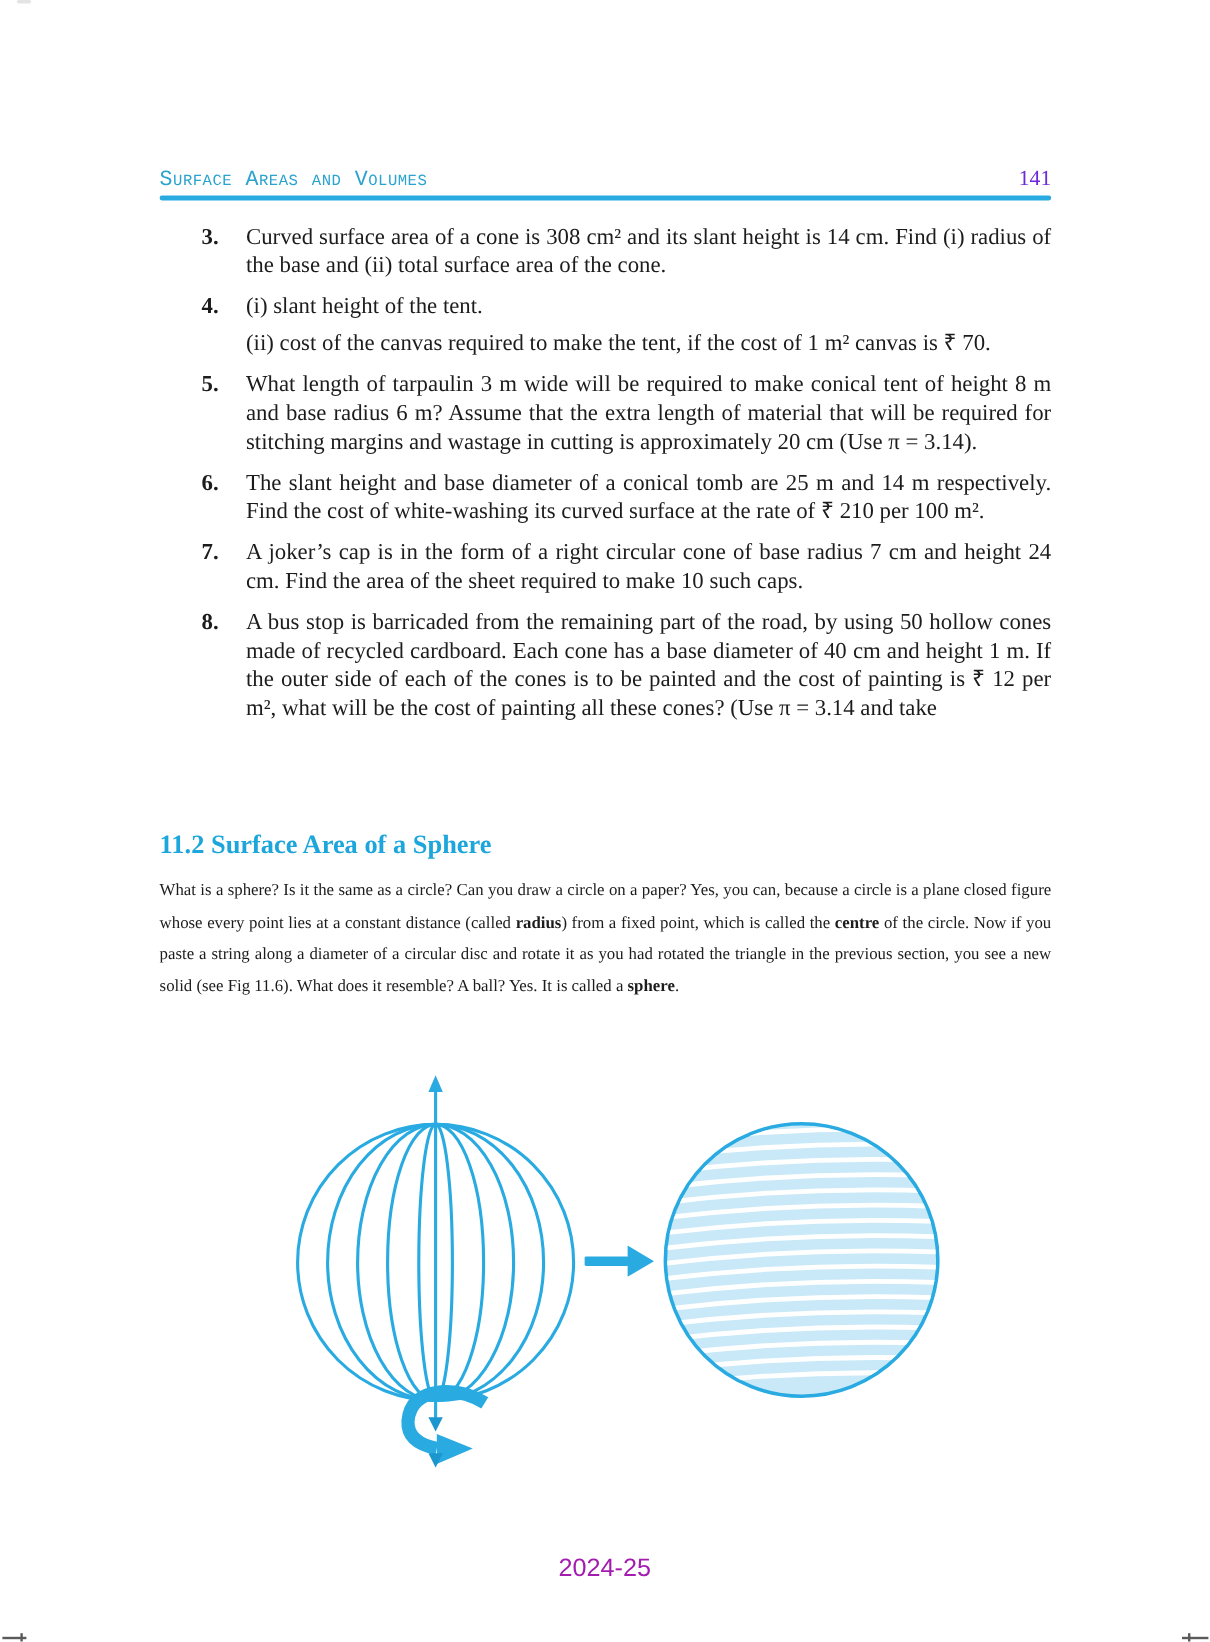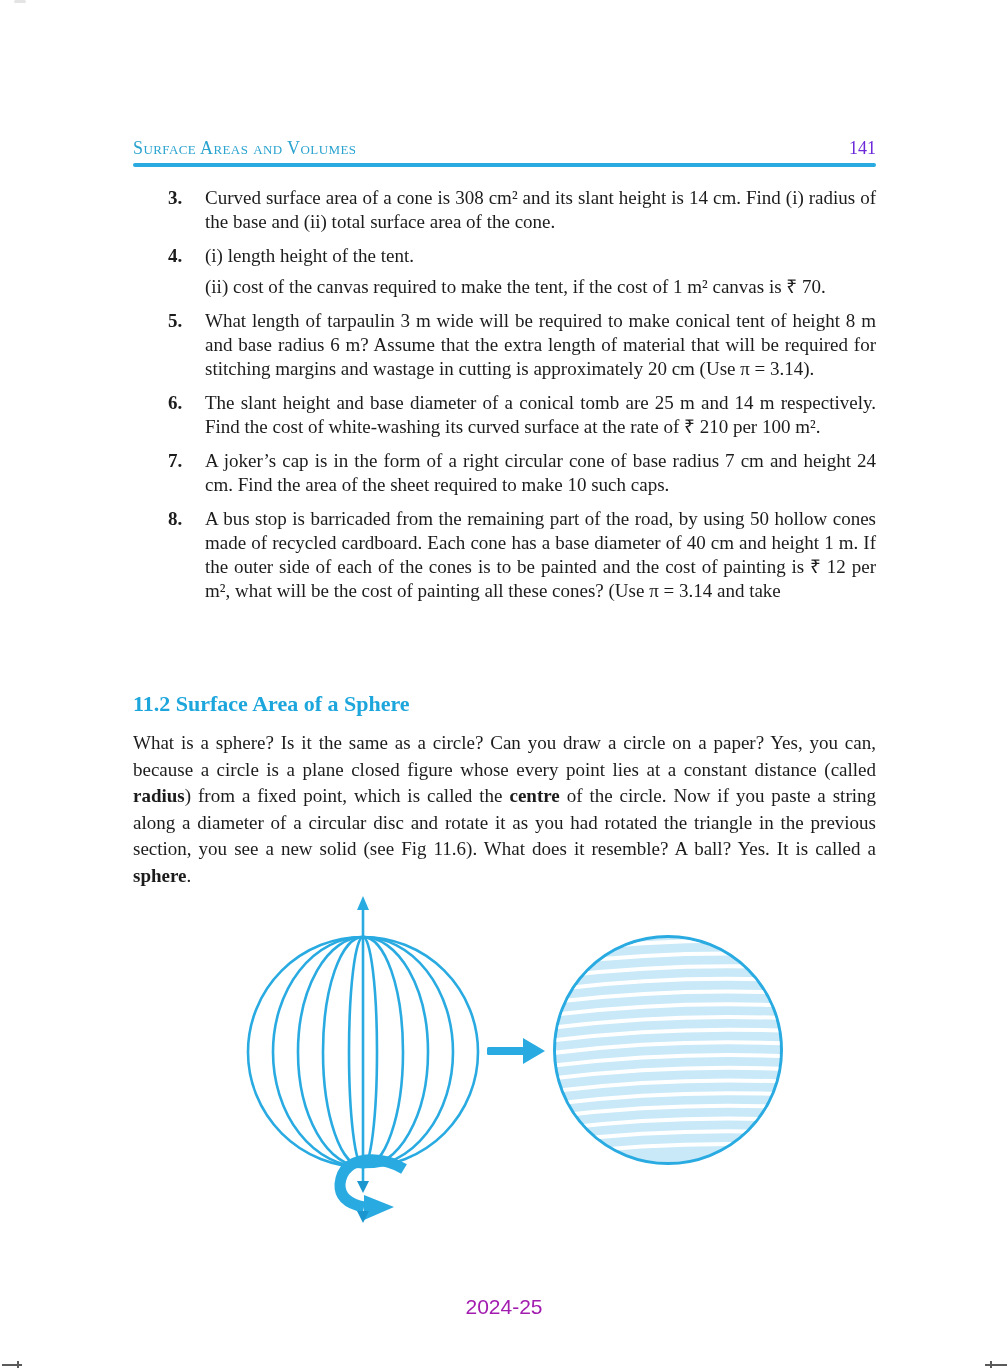--- a/index.html
+++ b/index.html
@@ -14,20 +14,21 @@
   }
   
   .page-header{
     position:absolute;left:133px;right:132px;top:138px;
     display:flex;justify-content:space-between;align-items:baseline;
   }
   .running-title{
     font-variant:small-caps;
     font-size:18px;letter-spacing:.4px;
     color:#2AA3CF;
+    font-family:Liberation Mono, monospace;
   }
   .page-number{font-size:18px;color:#6d28d9;}
   .header-rule{
     position:absolute;left:133px;right:132px;top:163px;height:4px;
     background:#29ABE2;border-radius:2px;
   }
   
   .exercise{position:absolute;left:133px;right:132px;top:186px;}
   .item{display:flex;margin-bottom:10px;}
   .item-num{
@@ -43,21 +44,21 @@
   .radical-sign{font-size:25px;line-height:24px;}
   .radicand{border-top:1.6px solid #1c1c1c;padding:0 2px 0 0;}
   .formula-suffix{padding-left:4px;}
   
   .section-heading{
     position:absolute;left:133px;top:691px;
     font-size:22px;font-weight:bold;color:#1CA6DC;
   }
   .section-paragraph{
     position:absolute;left:133px;right:132px;top:730px;
-    font-size:19px;line-height:26.6px;text-align:justify;
+    font-size:14px;line-height:26.6px;text-align:justify;
   }
   .section-paragraph b{font-weight:bold;}
   
   .figure-area{position:absolute;left:0;top:0;width:1008px;height:1368px;pointer-events:none;}
   .fig-left{position:absolute;left:208px;top:893px;}
   .fig-arrow{position:absolute;left:487px;top:1038px;}
   .fig-right{position:absolute;left:543px;top:928px;}
   .fig-caption{
     position:absolute;left:0;right:0;top:1237px;text-align:center;
     font-size:19px;font-weight:bold;color:#1CA6DC;
@@ -86,21 +87,21 @@
 <div class="exercise">
     <div class="item">
       <div class="item-num">3.</div>
       <div class="item-body">
         <p>Curved surface area of a cone is 308 cm² and its slant height is 14 cm. Find (i) radius of the base and (ii) total surface area of the cone.</p>
       </div>
     </div>
     <div class="item">
       <div class="item-num">4.</div>
       <div class="item-body">
-        <p>(i) length height of the tent.</p>
+        <p>(i) slant height of the tent.</p>
         <p>(ii) cost of the canvas required to make the tent, if the cost of 1 m² canvas is ₹ 70.</p>
       </div>
     </div>
     <div class="item">
       <div class="item-num">5.</div>
       <div class="item-body">
         <p>What length of tarpaulin 3 m wide will be required to make conical tent of height 8 m and base radius 6 m? Assume that the extra length of material that will be required for stitching margins and wastage in cutting is approximately 20 cm (Use π = 3.14).</p>
       </div>
     </div>
     <div class="item">

